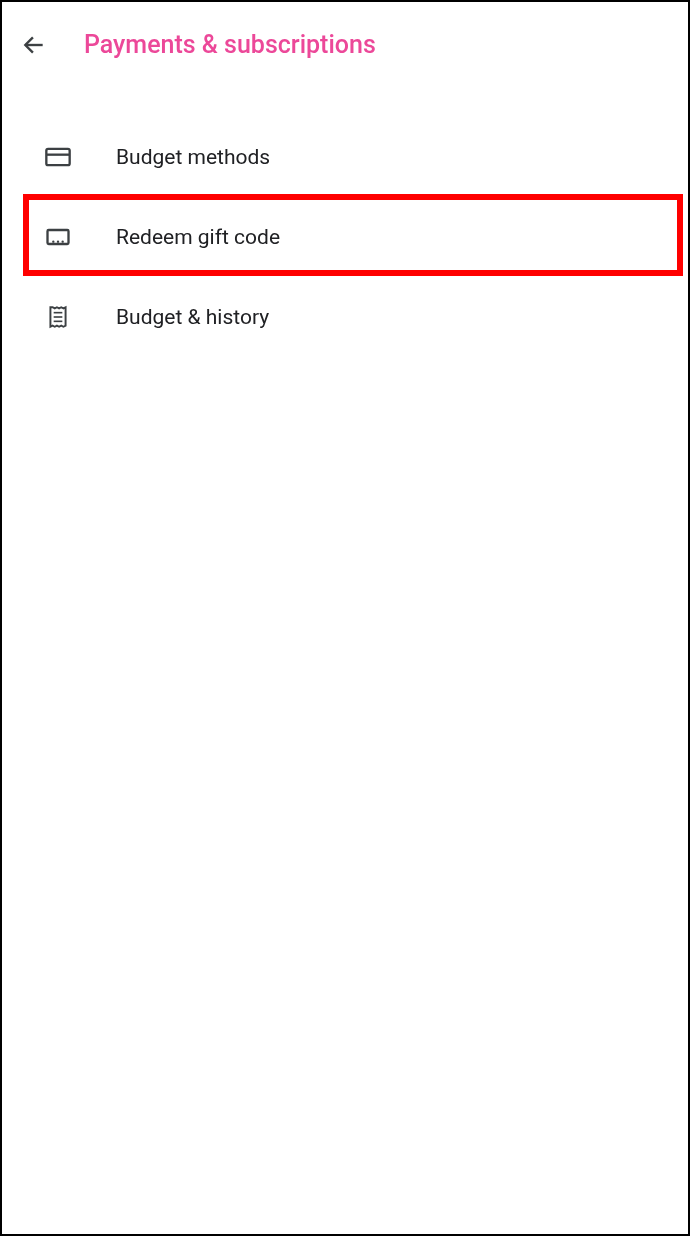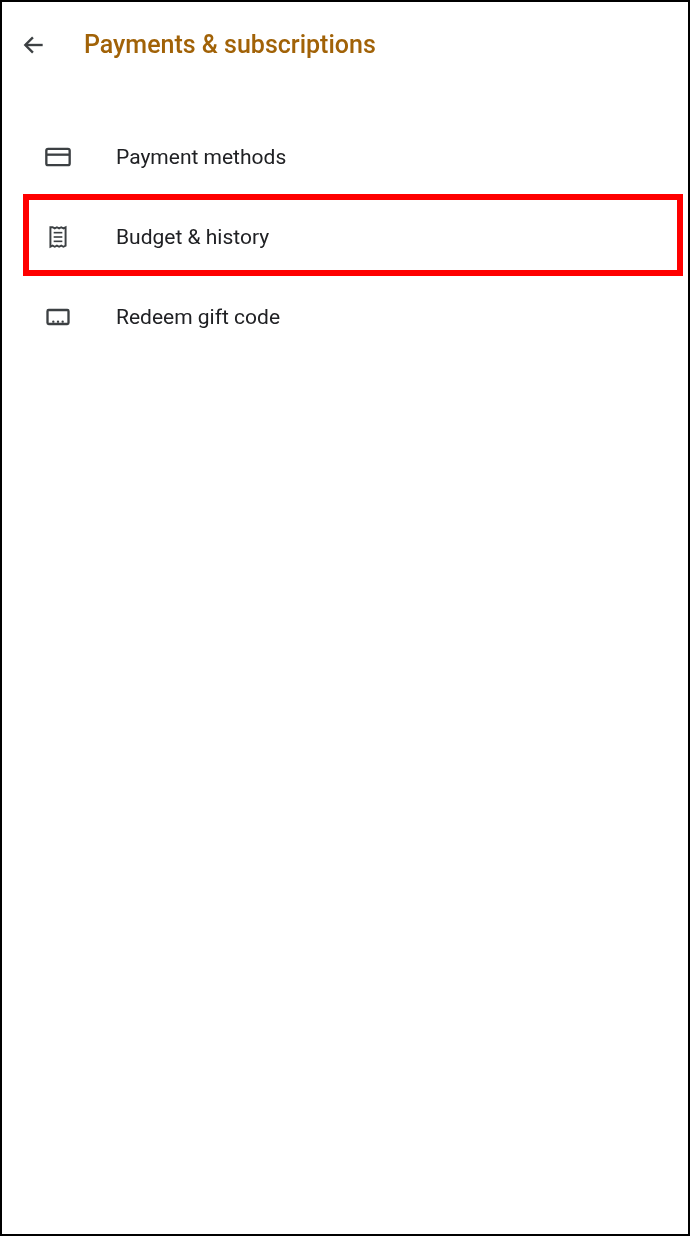--- a/index.html
+++ b/index.html
@@ -25,21 +25,21 @@
       width: 28px;
       height: 28px;
       display: flex;
       align-items: center;
       justify-content: center;
       cursor: pointer;
     }
     .page-title {
       font-size: 25px;
       font-weight: 500;
-      color: #a16207;
+      color: #ec4899;
     }
     .menu-list {
       padding-top: 30px;
     }
     .menu-item {
       display: flex;
       align-items: center;
       padding: 26px 42px;
       gap: 44px;
       cursor: pointer;
@@ -83,43 +83,43 @@
 
 <div class="menu-list">
 
   <div class="menu-item">
     <div class="menu-icon">
       <svg width="28" height="28" viewBox="0 0 24 24" fill="none" stroke="#3c4043" stroke-width="2">
         <rect x="2" y="5" width="20" height="14" rx="1.5"></rect>
         <line x1="2" y1="10" x2="22" y2="10"></line>
       </svg>
     </div>
-    <div class="menu-label">Payment methods</div>
+    <div class="menu-label">Budget methods</div>
   </div>
 
+
+  <div class="menu-item">
+    <div class="menu-icon">
+      <svg width="28" height="28" viewBox="0 0 24 24" fill="none" stroke="#3c4043" stroke-width="2">
+        <rect x="3" y="6" width="18" height="12" rx="1"></rect>
+        <circle cx="8" cy="16" r="1" fill="#3c4043" stroke="none"></circle>
+        <circle cx="12" cy="16" r="1" fill="#3c4043" stroke="none"></circle>
+        <circle cx="16" cy="16" r="1" fill="#3c4043" stroke="none"></circle>
+      </svg>
+    </div>
+    <div class="menu-label">Redeem gift code</div>
+  </div>
 
   <div class="menu-item">
     <div class="menu-icon">
       <svg width="26" height="26" viewBox="0 0 24 24" fill="none" stroke="#3c4043" stroke-width="2">
         <path d="M5 3 L5 21 L7 20 L9 21 L11 20 L13 21 L15 20 L17 21 L19 20 L19 3 L17 4 L15 3 L13 4 L11 3 L9 4 L7 3 Z" stroke-width="1.8"></path>
         <line x1="8" y1="8" x2="16" y2="8" stroke-width="1.5"></line>
         <line x1="8" y1="12" x2="16" y2="12" stroke-width="1.5"></line>
         <line x1="8" y1="16" x2="16" y2="16" stroke-width="1.5"></line>
       </svg>
     </div>
     <div class="menu-label">Budget &amp; history</div>
   </div>
 
-  <div class="menu-item">
-    <div class="menu-icon">
-      <svg width="28" height="28" viewBox="0 0 24 24" fill="none" stroke="#3c4043" stroke-width="2">
-        <rect x="3" y="6" width="18" height="12" rx="1"></rect>
-        <circle cx="8" cy="16" r="1" fill="#3c4043" stroke="none"></circle>
-        <circle cx="12" cy="16" r="1" fill="#3c4043" stroke="none"></circle>
-        <circle cx="16" cy="16" r="1" fill="#3c4043" stroke="none"></circle>
-      </svg>
-    </div>
-    <div class="menu-label">Redeem gift code</div>
-  </div>
-
 </div>
 
 <div class="highlight-box"></div>
 
 </body></html>

